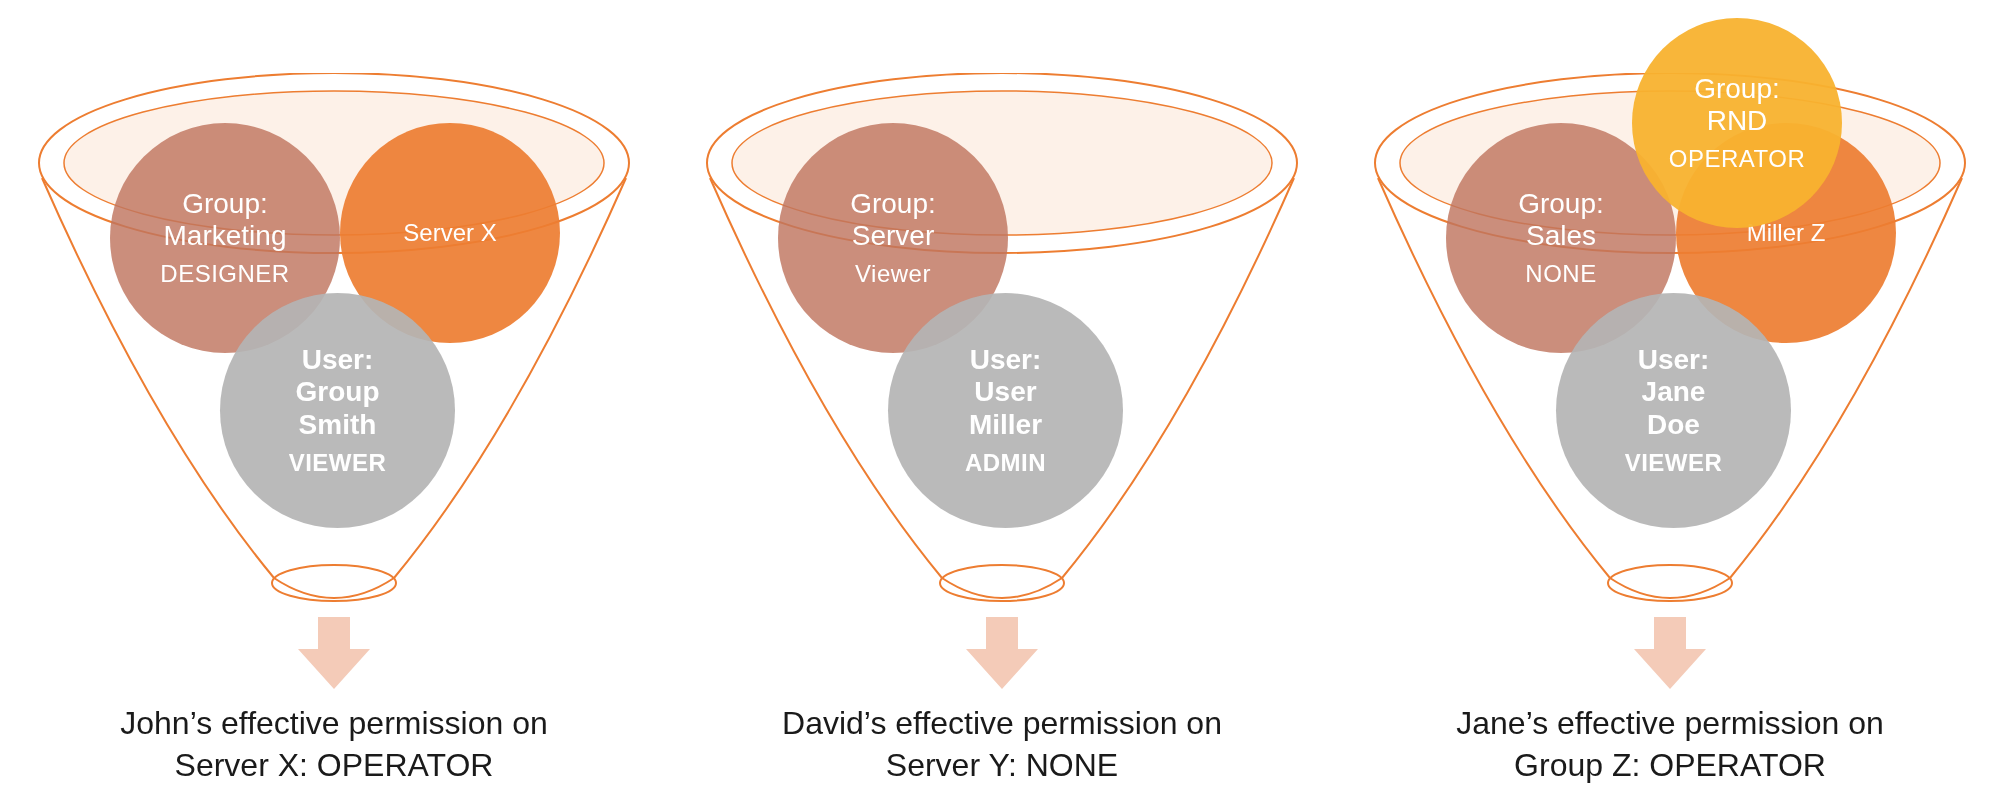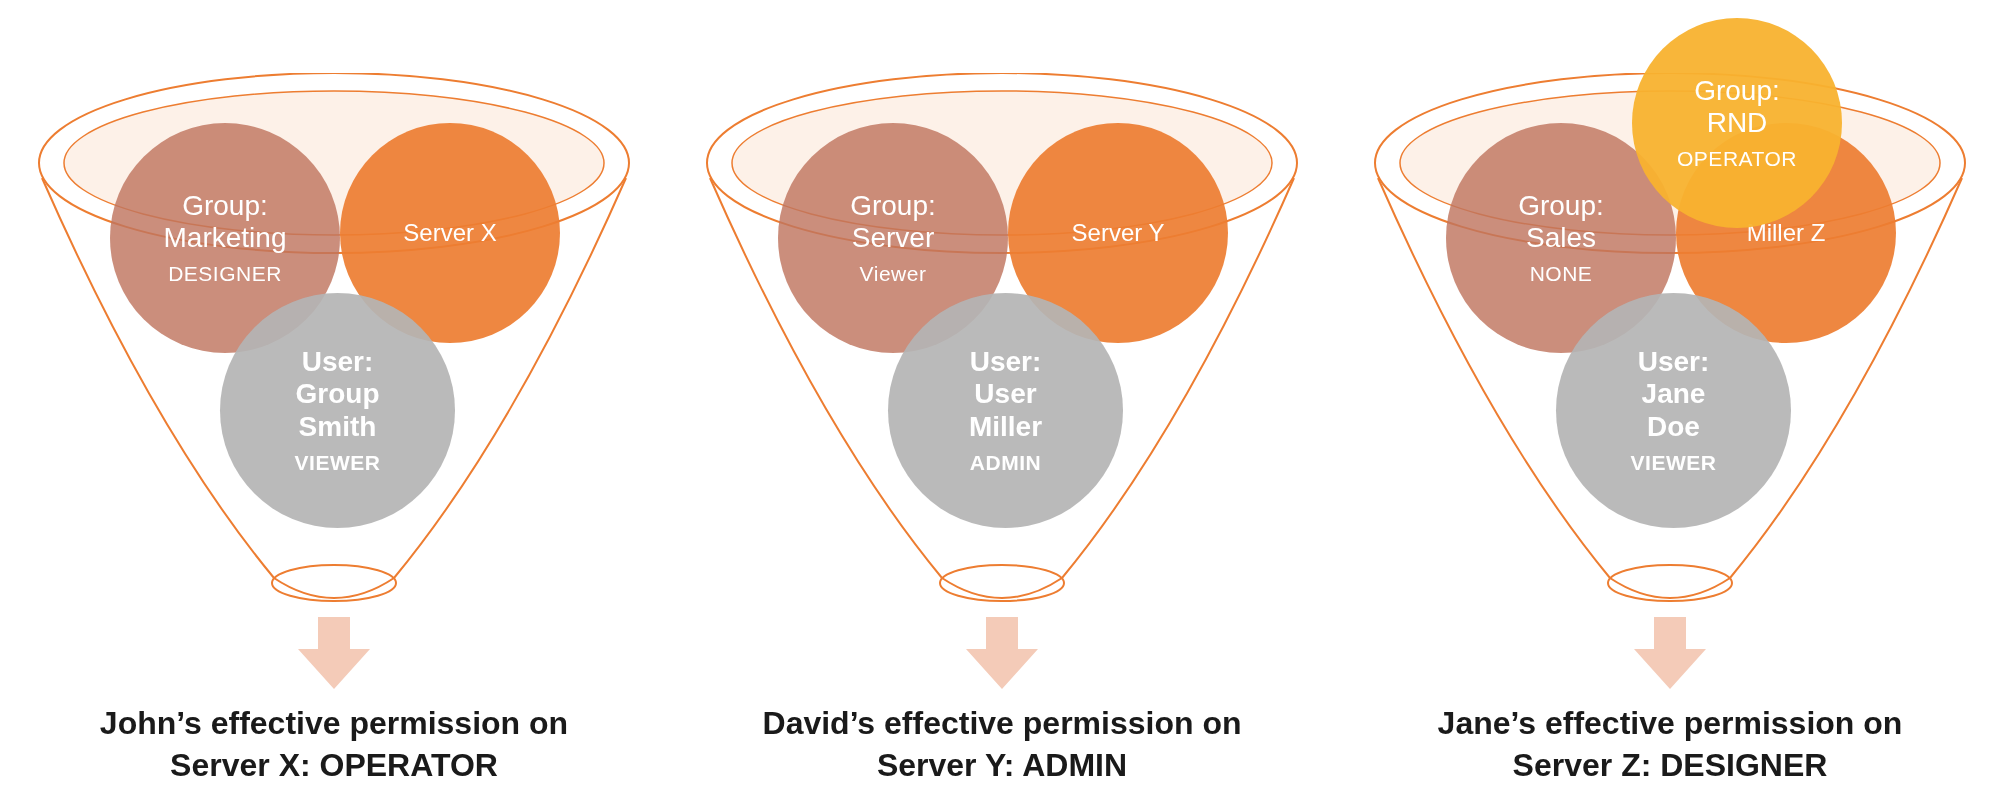--- a/index.html
+++ b/index.html
@@ -45,21 +45,21 @@
   .bubble .line1 {
     font-size: 28px;
     line-height: 1.15;
   }
   .bubble .line2 {
     font-size: 28px;
     line-height: 1.15;
   }
   .bubble .role {
     margin-top: 8px;
-    font-size: 21px;
+    font-size: 24px;
     letter-spacing: 0.5px;
   }
   .bubble-server .line1 {
     font-size: 24px;
     font-weight: 500;
   }
   
   .bubble-group {
     background: rgba(192, 117, 95, 0.82);
   }
@@ -92,21 +92,21 @@
   
   .caption {
     position: absolute;
     top: 680px;
     left: 0;
     width: 100%;
     text-align: center;
     font-size: 32px;
     line-height: 1.3;
     color: #1a1a1a;
-    font-weight: 700;
+    font-weight: 400;
   }
 </style>
 </head>
 <body>
 
 <div class="stage">
 
   <div class="panel" style="left:0px;">
     <svg class="funnel-svg" viewBox="0 0 600 540">
       <defs></defs>
@@ -151,37 +151,34 @@
       <ellipse cx="300" cy="90" rx="270" ry="72" fill="#fbe5d6" fill-opacity="0.55" stroke="#ed7d31" stroke-width="1.5"></ellipse>
       <path d="M 8 105 Q 120 360 240 505 Q 300 545 360 505 Q 480 360 592 105" fill="none" stroke="#ed7d31" stroke-width="2"></path>
       <ellipse cx="300" cy="510" rx="62" ry="18" fill="none" stroke="#ed7d31" stroke-width="2"></ellipse>
     </svg>
 
     <div class="bubble bubble-group">
       <span class="line1">Group:</span>
       <span class="line2">Server</span>
       <span class="role">Viewer</span>
     </div>
-    <div class="bubble bubble-server">
-      <span class="line1">Server Y</span>
-    </div>
     <div class="bubble bubble-user">
       <span class="line1">User:</span>
       <span class="line2">User</span>
       <span class="line2">Miller</span>
       <span class="role">ADMIN</span>
     </div>
 
     <svg class="arrow-svg" viewBox="0 0 80 80">
       <path d="M 24 4 L 56 4 L 56 36 L 76 36 L 40 76 L 4 36 L 24 36 Z" fill="#f4cbb8"></path>
     </svg>
 
     <div class="caption">
       <span>David’s effective permission on</span><br>
-      <span>Server Y: ADMIN</span>
+      <span>Server Y: NONE</span>
     </div>
   </div>
 
   <div class="panel" style="left:1336px;">
     <svg class="funnel-svg" viewBox="0 0 600 540">
       <ellipse cx="300" cy="90" rx="295" ry="90" fill="none" stroke="#ed7d31" stroke-width="2"></ellipse>
       <ellipse cx="300" cy="90" rx="270" ry="72" fill="#fbe5d6" fill-opacity="0.55" stroke="#ed7d31" stroke-width="1.5"></ellipse>
       <path d="M 8 105 Q 120 360 240 505 Q 300 545 360 505 Q 480 360 592 105" fill="none" stroke="#ed7d31" stroke-width="2"></path>
       <ellipse cx="300" cy="510" rx="62" ry="18" fill="none" stroke="#ed7d31" stroke-width="2"></ellipse>
     </svg>
@@ -205,17 +202,17 @@
       <span class="line2">Doe</span>
       <span class="role">VIEWER</span>
     </div>
 
     <svg class="arrow-svg" viewBox="0 0 80 80">
       <path d="M 24 4 L 56 4 L 56 36 L 76 36 L 40 76 L 4 36 L 24 36 Z" fill="#f4cbb8"></path>
     </svg>
 
     <div class="caption">
       <span>Jane’s effective permission on</span><br>
-      <span>Server Z: DESIGNER</span>
+      <span>Group Z: OPERATOR</span>
     </div>
   </div>
 
 </div>
 
 </body></html>

